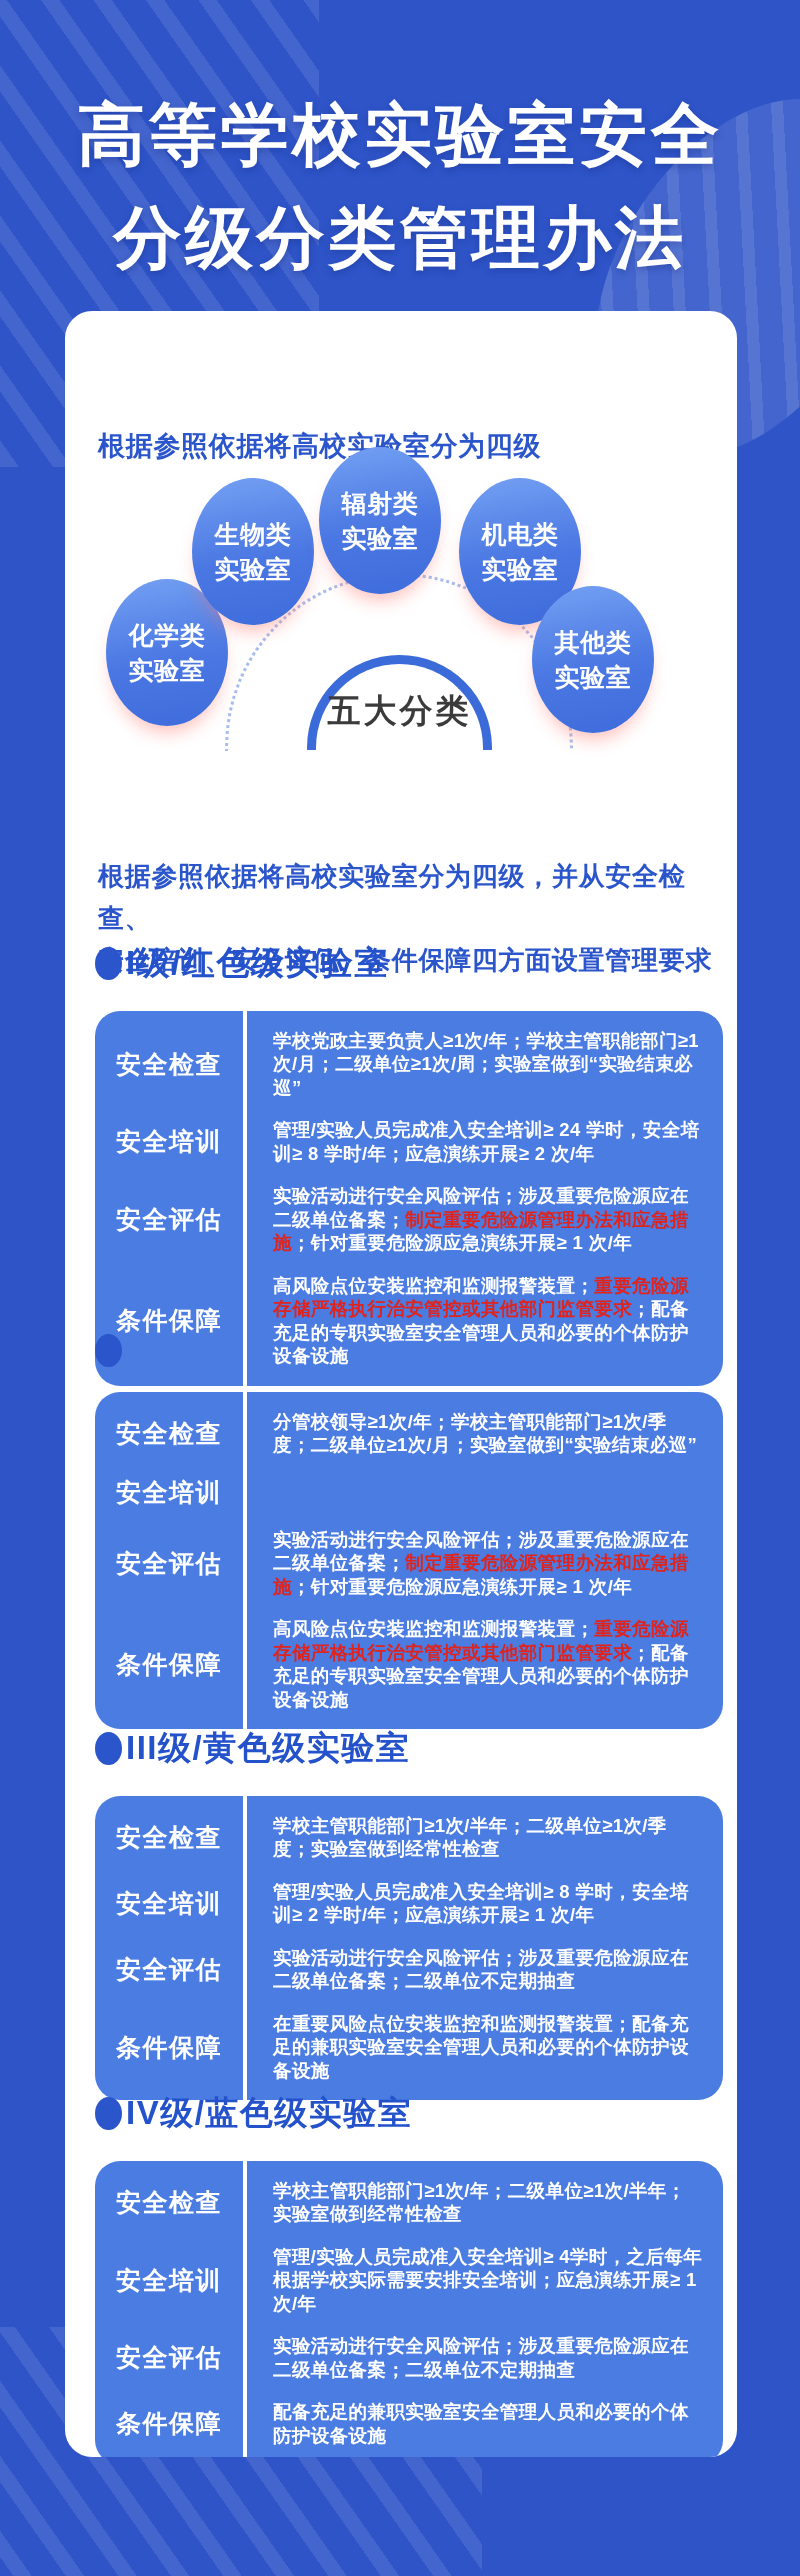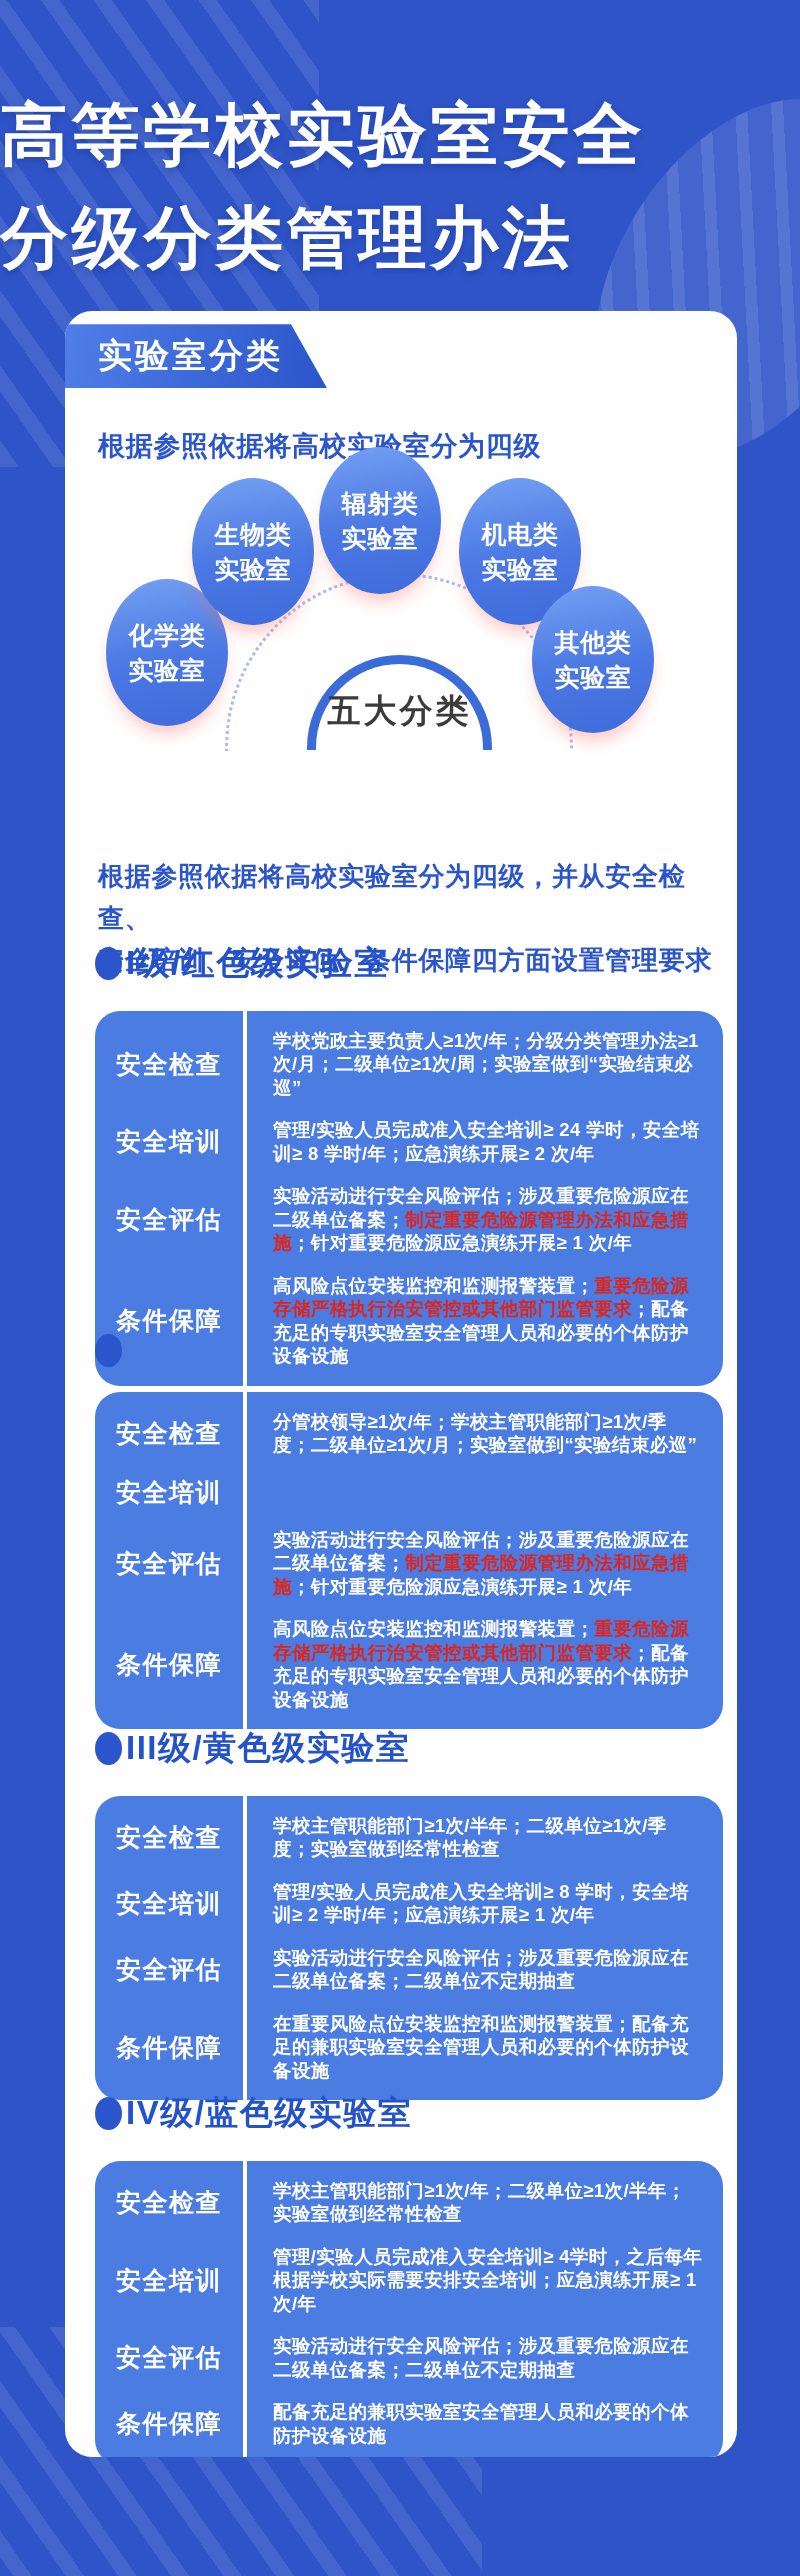--- a/index.html
+++ b/index.html
@@ -24,21 +24,21 @@
   }
   #blob-tr::after{
     content:"";position:absolute;inset:0;
     background:repeating-linear-gradient(55deg,
       rgba(255,255,255,0.10) 0 12px,
       rgba(255,255,255,0) 12px 36px);
   }
   
   #title{
     position:absolute;top:83px;left:0;width:100%;
-    color:#ffffff;font-weight:bold;
+    text-align:center;color:#ffffff;font-weight:bold;
     font-size:68px;line-height:1.52;letter-spacing:3.7px;
     text-shadow:0 3px 7.4px rgba(20,40,120,0.35);
   }
   
   #card{
     position:absolute;left:65px;top:311px;width:672px;height:2146px;
     background:#ffffff;border-radius:27px;overflow:hidden;
   }
   
   .badge{
@@ -112,23 +112,20 @@
 <div class="stripes" id="stripes-bl"></div>
 <div id="blob-tr"></div>
 
 <div id="title">
   <div>高等学校实验室安全</div>
   <div>分级分类管理办法</div>
 </div>
 
 <div id="card">
 
-  <div class="badge" id="badge-classification">
-    <span>实验室分类</span>
-  </div>
 
   <div class="intro" id="intro-classification">根据参照依据将高校实验室分为四级</div>
 
   <div id="diagram">
     <div id="dot-arc-wrap">
       <div id="dot-arc"></div>
     </div>
     <div id="categories">
         <div class="cat">
           <span>化学类</span>
@@ -162,21 +159,21 @@
   <div id="levels">
       <div class="level-section" style="top: 630px;">
         <div class="level-header">
           <span class="bullet"></span>
           <span class="level-title">I级/红色级实验室</span>
         </div>
         <div class="safety-table">
           <div class="sep"></div>
           <div class="trow">
             <div class="row-label">安全检查</div>
-            <div class="row-content"><span>学校党政主要负责人≥1次/年；分级分类管理办法≥1次/月；二级单位≥1次/周；实验室做到“实验结束必巡”</span></div>
+            <div class="row-content"><span>学校党政主要负责人≥1次/年；学校主管职能部门≥1次/月；二级单位≥1次/周；实验室做到“实验结束必巡”</span></div>
           </div>
           <div class="trow">
             <div class="row-label">安全培训</div>
             <div class="row-content"><span>管理/实验人员完成准入安全培训≥ 24 学时，安全培训≥ 8 学时/年；应急演练开展≥ 2 次/年</span></div>
           </div>
           <div class="trow">
             <div class="row-label">安全评估</div>
             <div class="row-content"><span>实验活动进行安全风险评估；涉及重要危险源应在二级单位备案；</span><span class="seg-red">制定重要危险源管理办法和应急措施</span><span>；针对重要危险源应急演练开展≥ 1 次/年</span></div>
           </div>
           <div class="trow">

